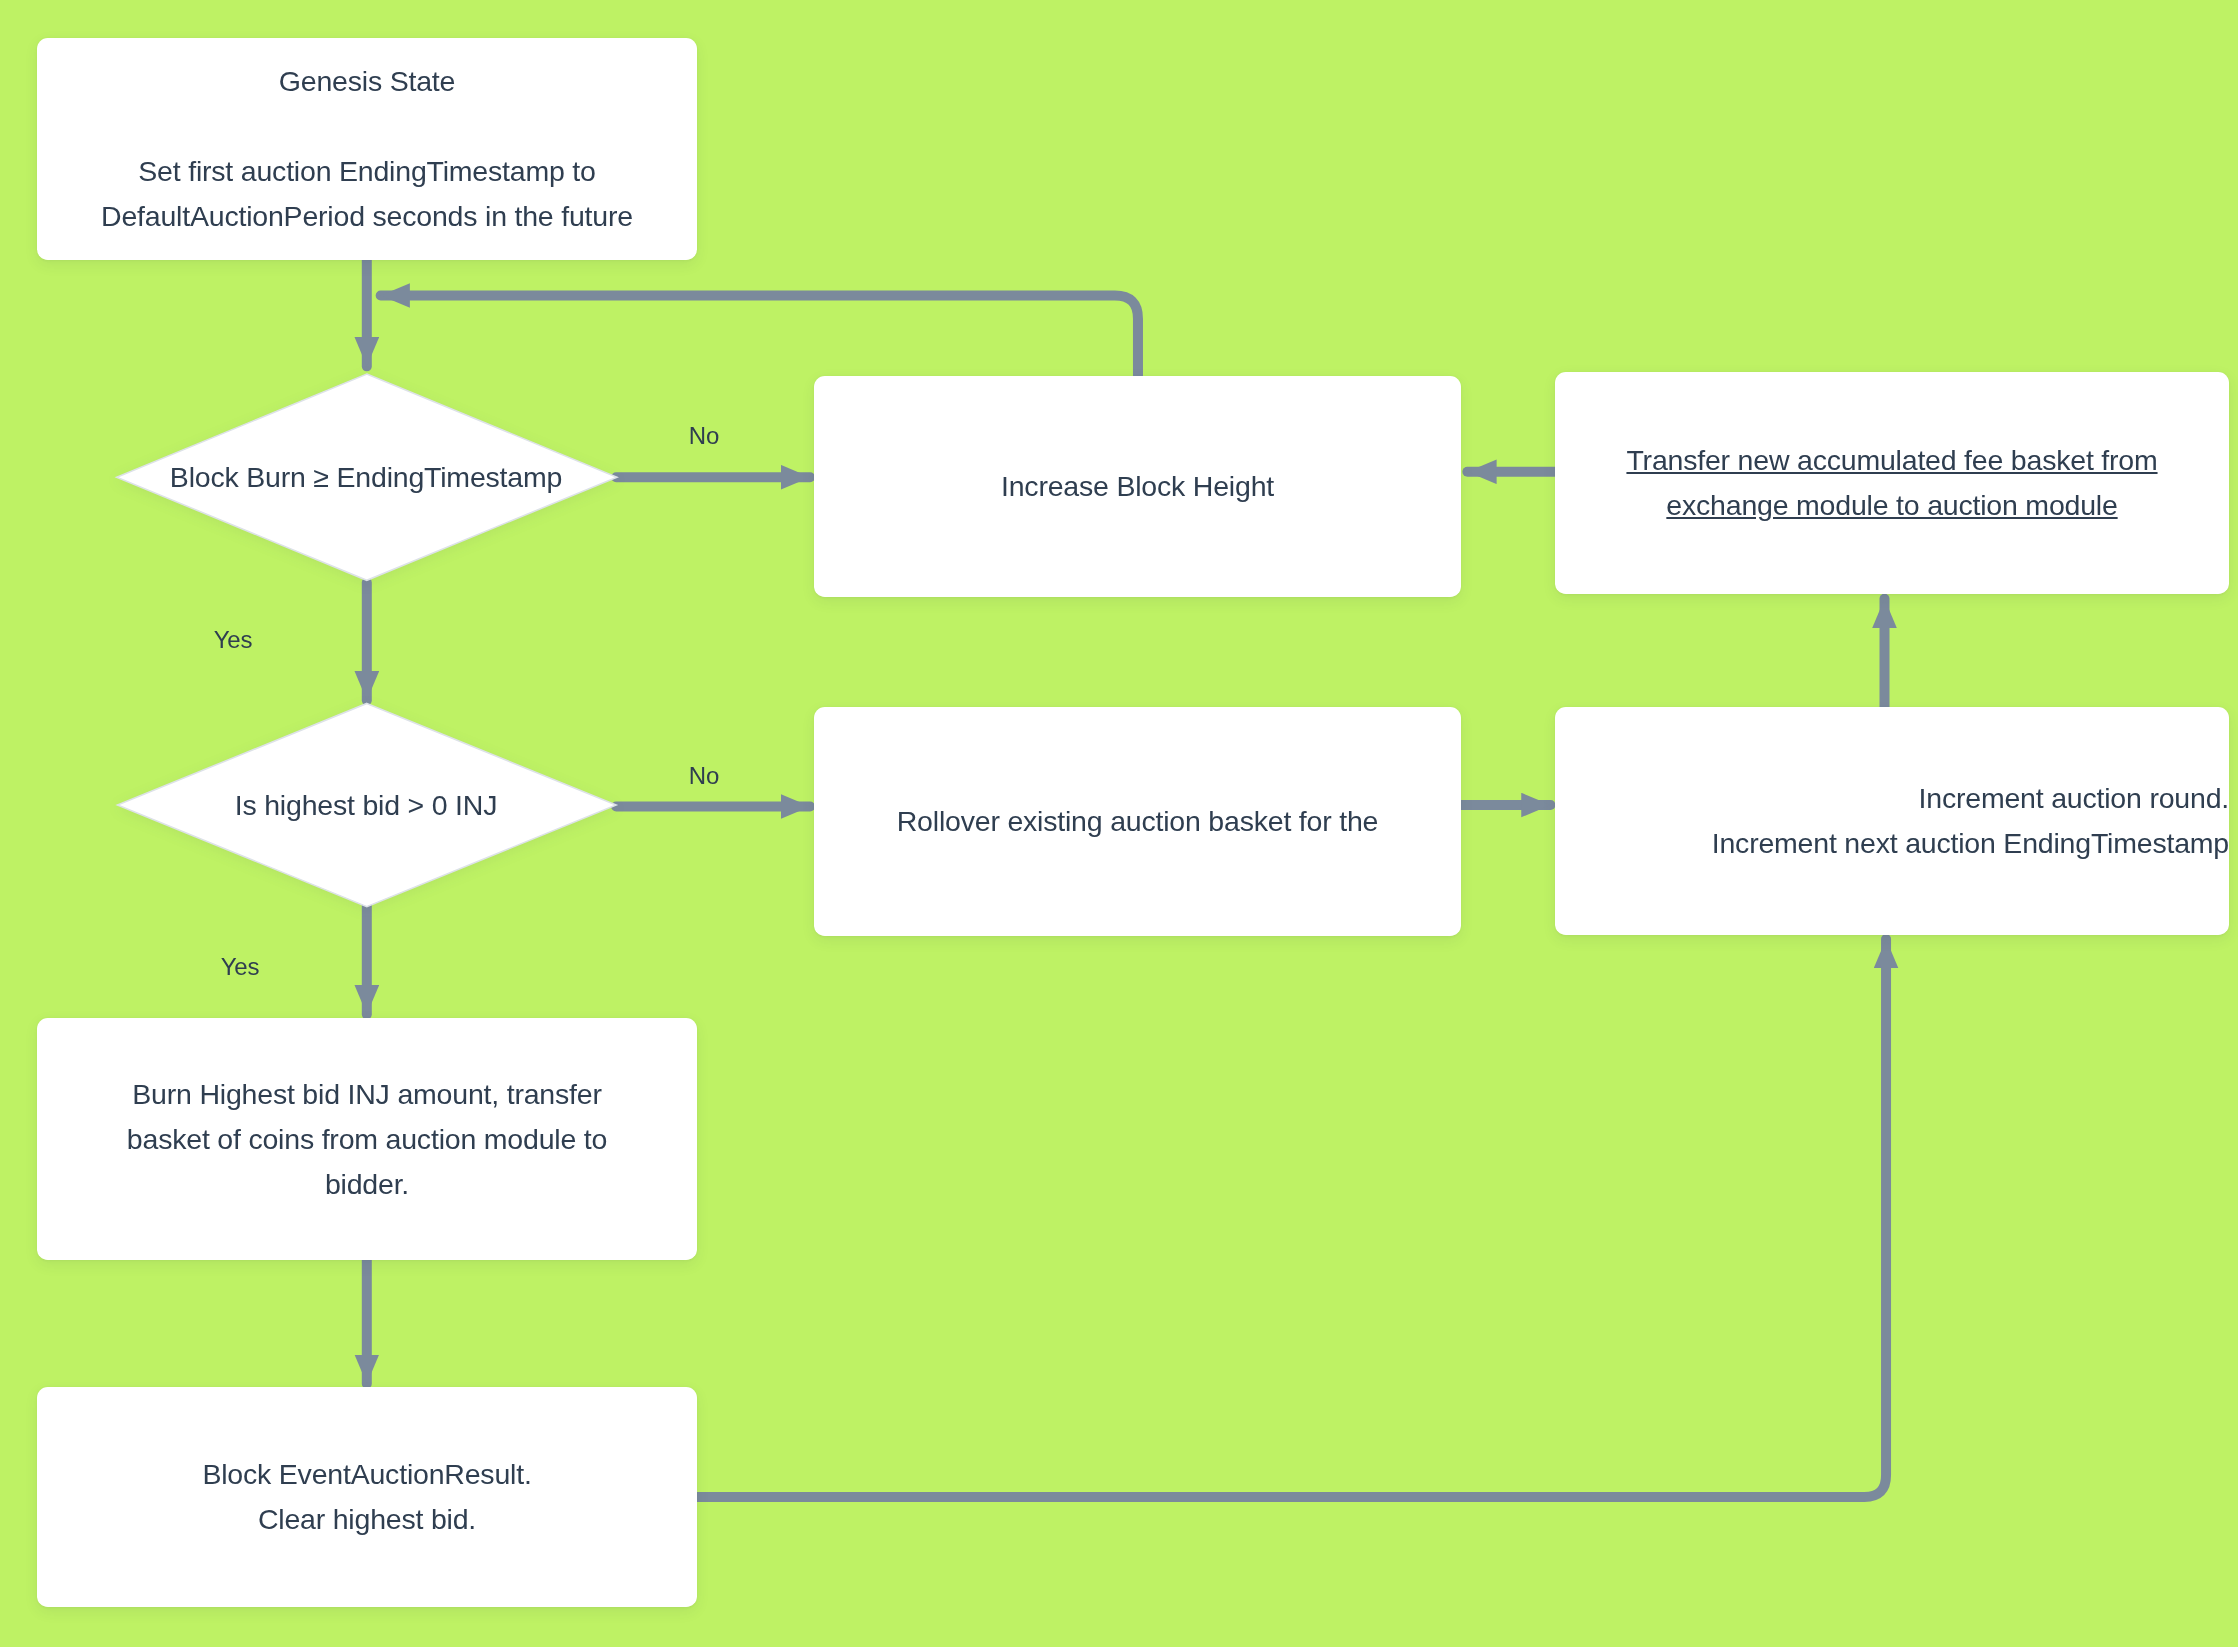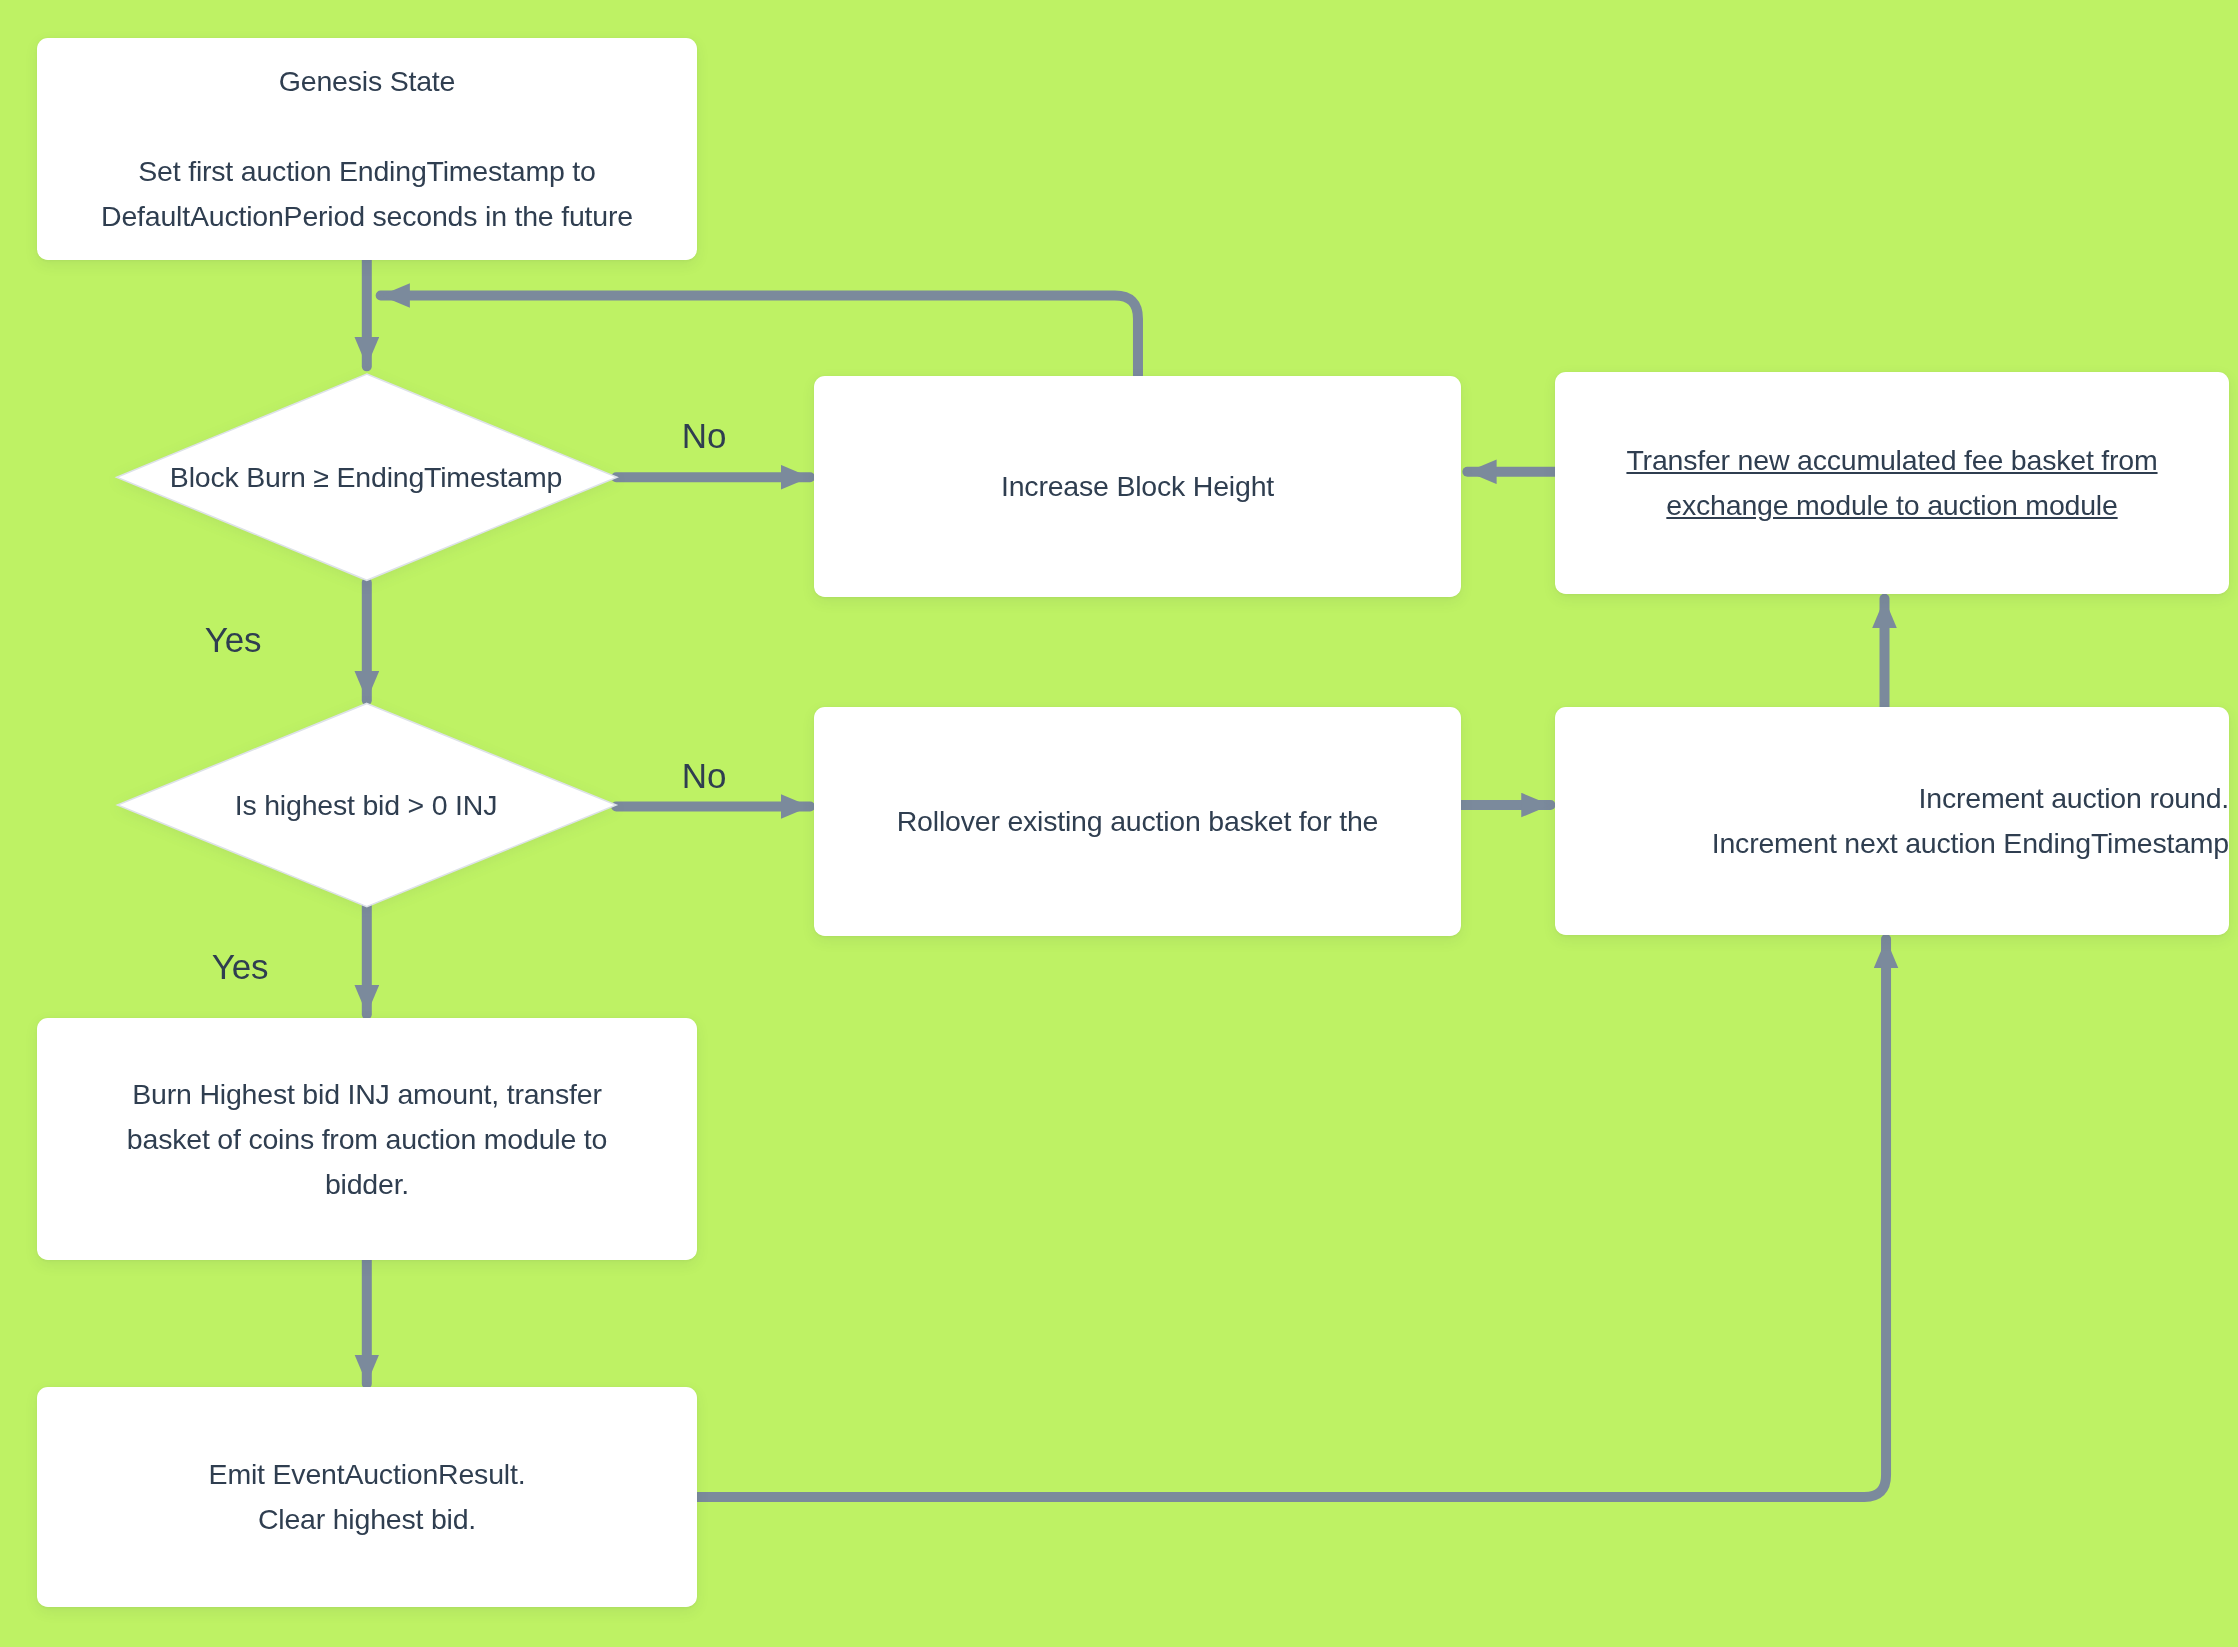--- a/index.html
+++ b/index.html
@@ -31,21 +31,21 @@
   .n-burn      { left:37px;   top:1018px; width:660px; height:242px; }
   .n-emit      { left:37px;   top:1387px; width:660px; height:220px; }
   .dlabel {
     position:absolute; transform:translate(-50%,-50%);
     font-size:28.5px; letter-spacing:-0.2px; white-space:nowrap; text-align:center;
   }
   .d1 { left:366px; top:477px; }
   .d2 { left:366px; top:805px; }
   .elabel {
     position:absolute; transform:translate(-50%,-50%);
-    font-size:35px; letter-spacing:-0.2px; white-space:nowrap;text-align:right;
+    font-size:24px; letter-spacing:-0.2px; white-space:nowrap;text-align:right;
   }
   .no1  { left:704px; top:436px; }
   .yes1 { left:233px; top:640px; }
   .no2  { left:704px; top:776px; }
   .yes2 { left:240px; top:967px; }
 </style>
 </head>
 <body>
 
 <div class="canvas">
@@ -102,21 +102,21 @@
     <div class="line">Increment next auction EndingTimestamp</div>
   </div>
 
   <div class="node n-burn">
     <div class="line">Burn Highest bid INJ amount, transfer</div>
     <div class="line">basket of coins from auction module to</div>
     <div class="line">bidder.</div>
   </div>
 
   <div class="node n-emit">
-    <div class="line">Emit EventAuctionResult.</div>
+    <div class="line">Block EventAuctionResult.</div>
     <div class="line">Clear highest bid.</div>
   </div>
 
   <div class="dlabel d1">Block Burn ≥ EndingTimestamp</div>
   <div class="dlabel d2">Is highest bid &gt; 0 INJ</div>
 
   <div class="elabel no1">No</div>
   <div class="elabel yes1">Yes</div>
   <div class="elabel no2">No</div>
   <div class="elabel yes2">Yes</div>

